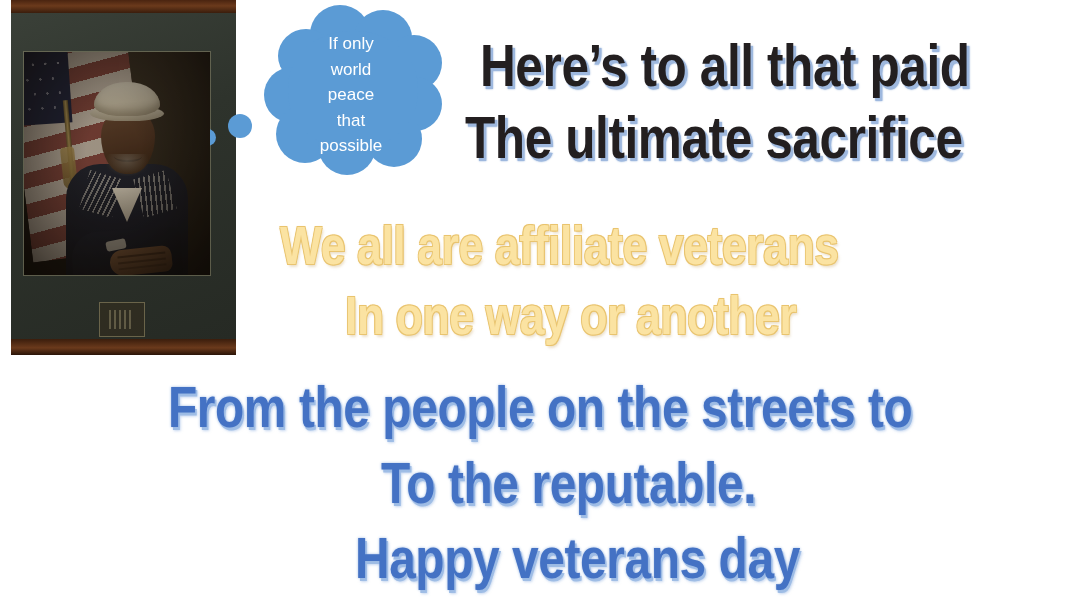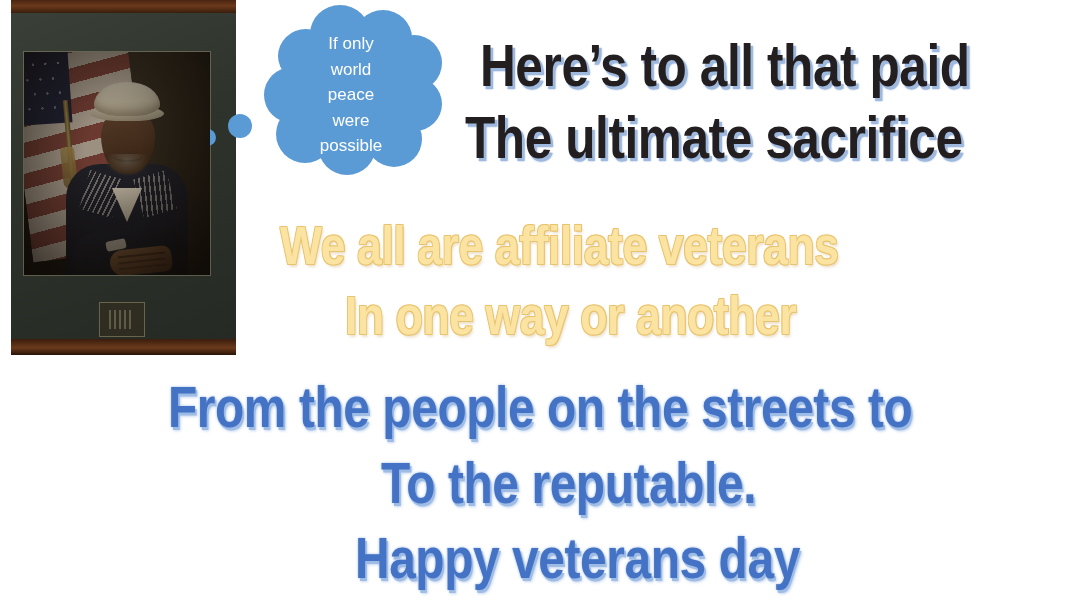--- a/index.html
+++ b/index.html
@@ -351,21 +351,21 @@
     <div class="lobe" style="left: 124px; top: 30px; width: 56px; height: 56px; --bubble: #5B9BD5; background: rgb(91, 155, 213);"></div>
     <div class="lobe" style="left: 2px; top: 62px; width: 56px; height: 56px; --bubble: #5B9BD5; background: rgb(91, 155, 213);"></div>
     <div class="lobe" style="left: 126px; top: 72px; width: 54px; height: 54px; --bubble: #5B9BD5; background: rgb(91, 155, 213);"></div>
     <div class="lobe" style="left: 14px; top: 100px; width: 58px; height: 58px; --bubble: #5B9BD5; background: rgb(91, 155, 213);"></div>
     <div class="lobe" style="left: 56px; top: 112px; width: 58px; height: 58px; --bubble: #5B9BD5; background: rgb(91, 155, 213);"></div>
     <div class="lobe" style="left: 104px; top: 106px; width: 56px; height: 56px; --bubble: #5B9BD5; background: rgb(91, 155, 213);"></div>
     <div class="lobe" style="left: 26px; top: 26px; width: 130px; height: 118px; border-radius: 48%; --bubble: #5B9BD5; background: rgb(91, 155, 213);"></div>
     <div id="bubble-text">If only
 world
 peace
-were
+that
 possible</div>
   </div>
 
   <div class="line headline" style="left: 480px; top: 32px; transform-origin: left top; color: rgb(35, 31, 32); text-shadow: rgb(158, 184, 222) 3px 3px 0px, rgba(110, 150, 205, 0.9) 3px 3px 2px;">Here’s to all that paid</div>
   <div class="line headline" style="left: 465px; top: 104px; transform-origin: left top; color: rgb(35, 31, 32); text-shadow: rgb(158, 184, 222) 3px 3px 0px, rgba(110, 150, 205, 0.9) 3px 3px 2px;">The ultimate sacrifice</div>
 
   <div class="line goldline" style="left: 280px; top: 215px; transform-origin: left top; color: rgb(251, 227, 162); text-shadow: rgb(233, 196, 111) -1px -1px 0px, rgb(233, 196, 111) 1px -1px 0px, rgb(233, 196, 111) -1px 1px 0px, rgb(233, 196, 111) 1px 1px 0px, rgba(226, 190, 110, 0.85) 0px 0px 2px, rgba(200, 170, 110, 0.35) 2px 3px 3px;">We all are affiliate veterans</div>
   <div class="line goldline" style="left: 345px; top: 285px; transform-origin: left top; color: rgb(251, 227, 162); text-shadow: rgb(233, 196, 111) -1px -1px 0px, rgb(233, 196, 111) 1px -1px 0px, rgb(233, 196, 111) -1px 1px 0px, rgb(233, 196, 111) 1px 1px 0px, rgba(226, 190, 110, 0.85) 0px 0px 2px, rgba(200, 170, 110, 0.35) 2px 3px 3px;">In one way or another</div>
 
   <div class="line blueline" style="left: 168px; top: 374px; transform-origin: left top; color: rgb(68, 114, 196); text-shadow: rgba(150, 180, 225, 0.95) 0px 0px 3px, rgb(160, 190, 230) 2px 3px 0px, rgba(150, 180, 225, 0.55) 3px 4px 3px;">From the people on the streets to</div>

